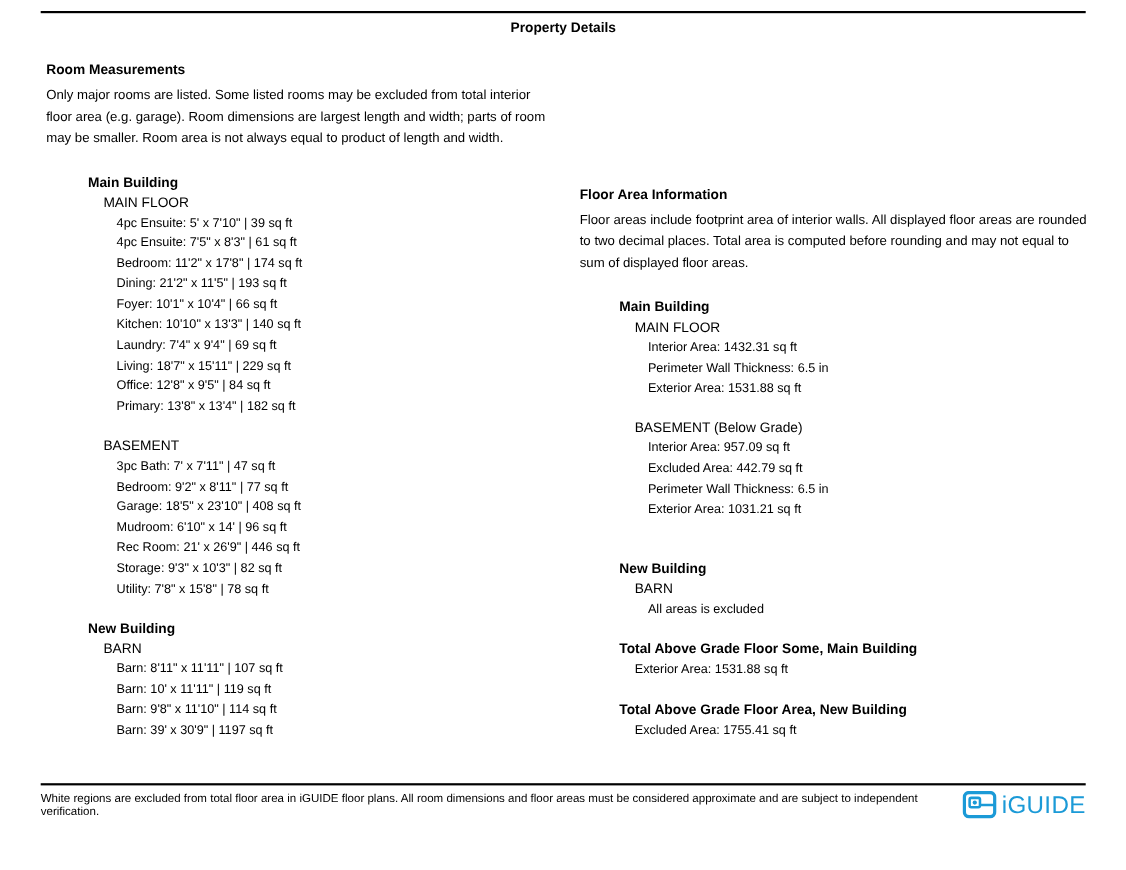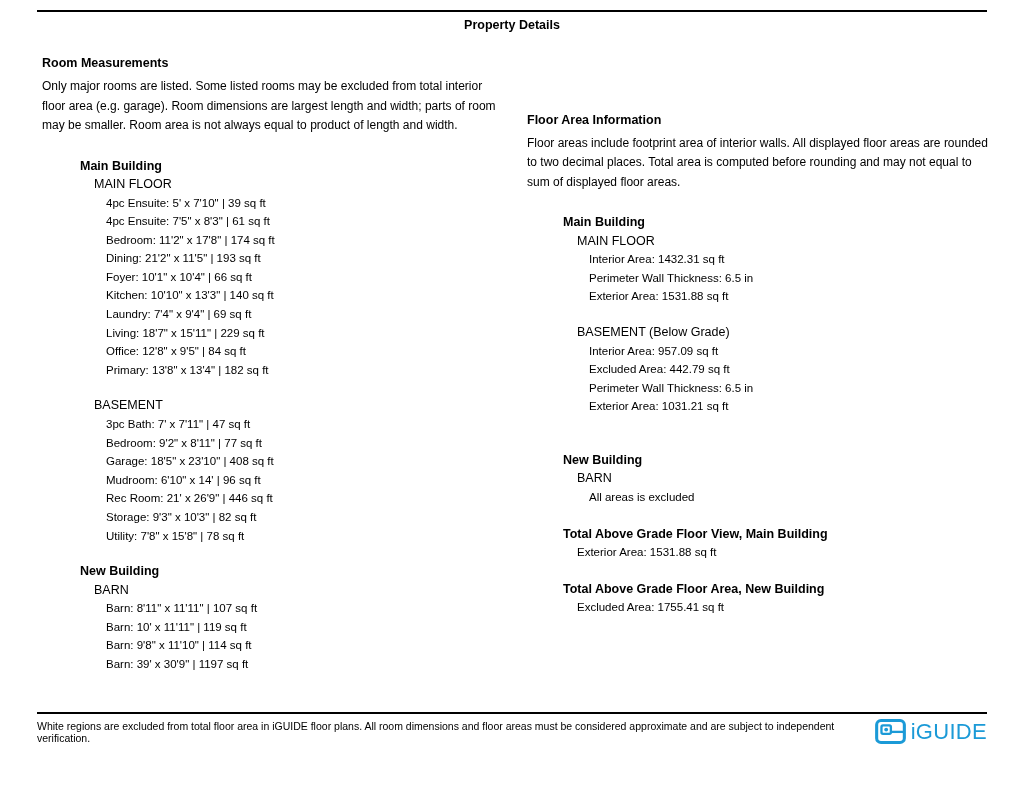--- a/index.html
+++ b/index.html
@@ -6,21 +6,21 @@
   body {
     width: 1024px; height: 791px;
     background: #ffffff; color: #000000;
     font-family: "Liberation Sans", sans-serif;
     position: relative; overflow: hidden;
   }
   .title { margin: 34px 37px 0; text-align: center; font-size: 17.5px; font-weight: bold; }
   .rule { height: 0; border: none; border-top: 2px solid #000; margin: 10px 37px 0; }
   .subtitle { margin: 6px 0 0; text-align: center; font-size: 12.5px; font-weight: bold; }
 
-  .columns { display: flex; align-items: center; margin-top: 24px; }
+  .columns { display: flex; align-items: flex-end; margin-top: 24px; }
   .col { box-sizing: border-box; }
   .col-left  { width: 527px; padding-left: 42px; padding-right: 27px; }
   .col-right { width: 497px; padding-right: 35px; }
 
   .section-heading { margin: 0 0 7px; font-size: 12.5px; font-weight: bold; }
   .section-desc { margin: 0; font-size: 12px; line-height: 19.5px; }
 
   .buildings { margin-top: 21px; }
   .col-left  .buildings { margin-left: 38px; }
   .col-right .buildings { margin-left: 36px; }
@@ -123,21 +123,21 @@
           <div class="building">
             <div class="building-name">New Building</div>
             <div class="floor">
               <div class="floor-name">BARN</div>
               <div class="item">All areas is excluded</div>
             </div>
           </div>
         </div>
       <div class="totals">
           <div class="total">
-            <div class="total-heading">Total Above Grade Floor View, Main Building</div>
+            <div class="total-heading">Total Above Grade Floor Some, Main Building</div>
             <div class="item">Exterior Area: 1531.88 sq ft</div>
           </div>
           <div class="total">
             <div class="total-heading">Total Above Grade Floor Area, New Building</div>
             <div class="item">Excluded Area: 1755.41 sq ft</div>
           </div>
         </div>
     </section>
 
   </div>

